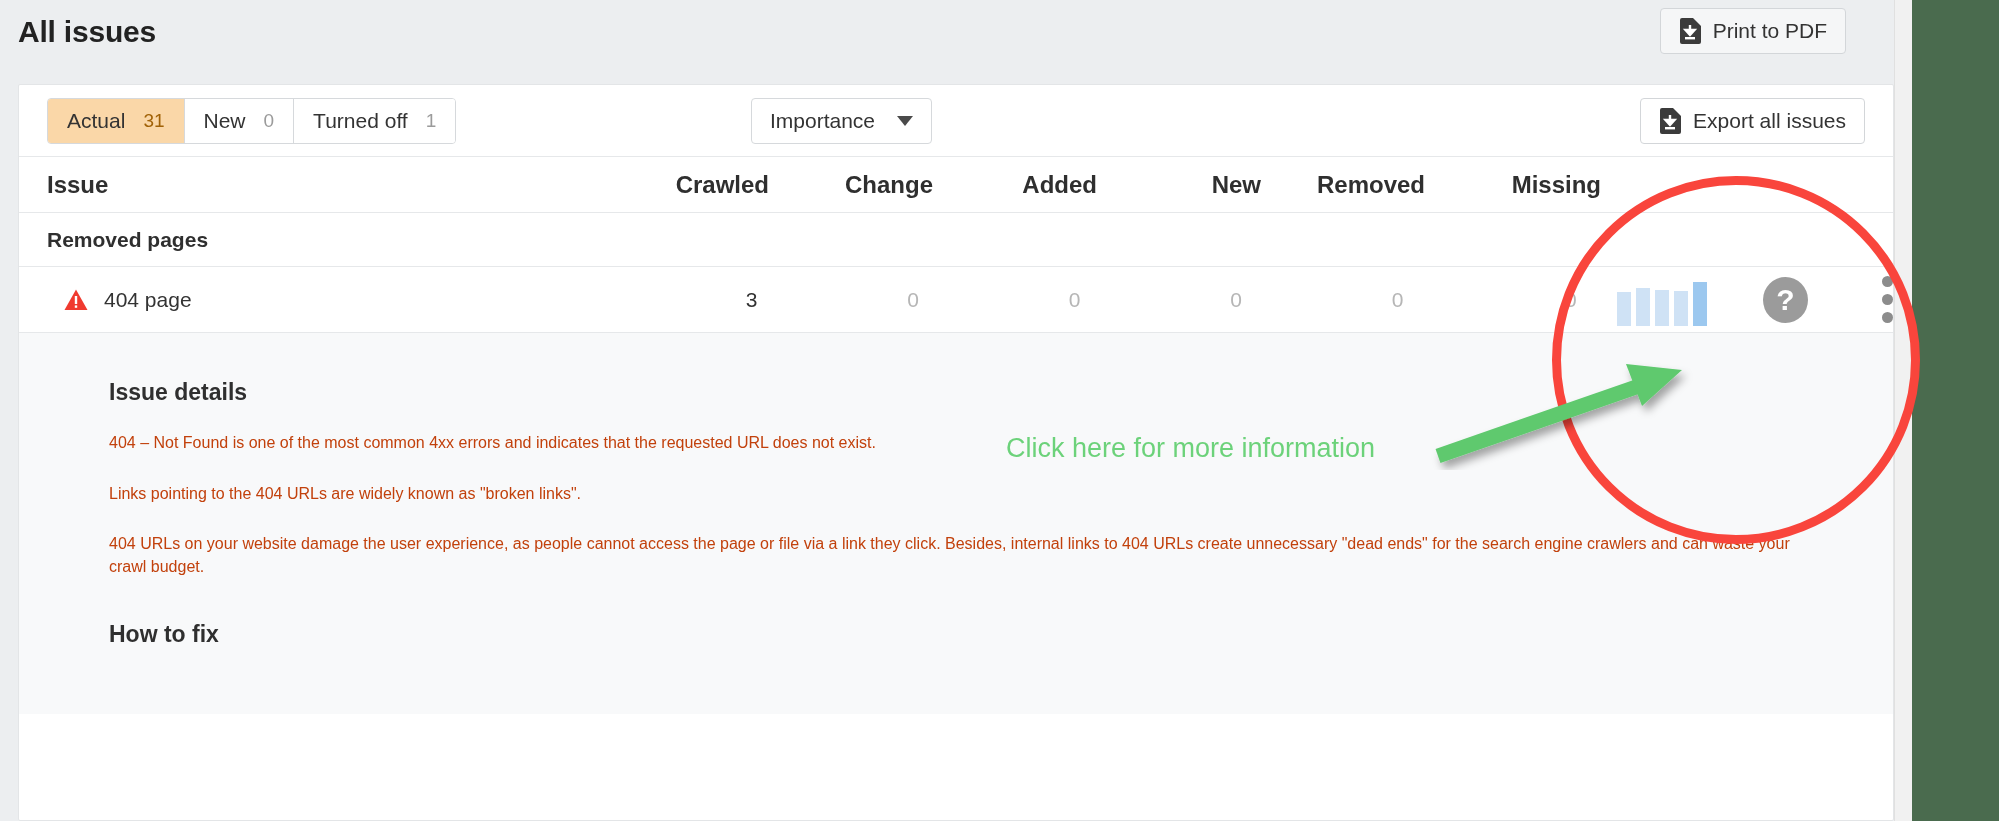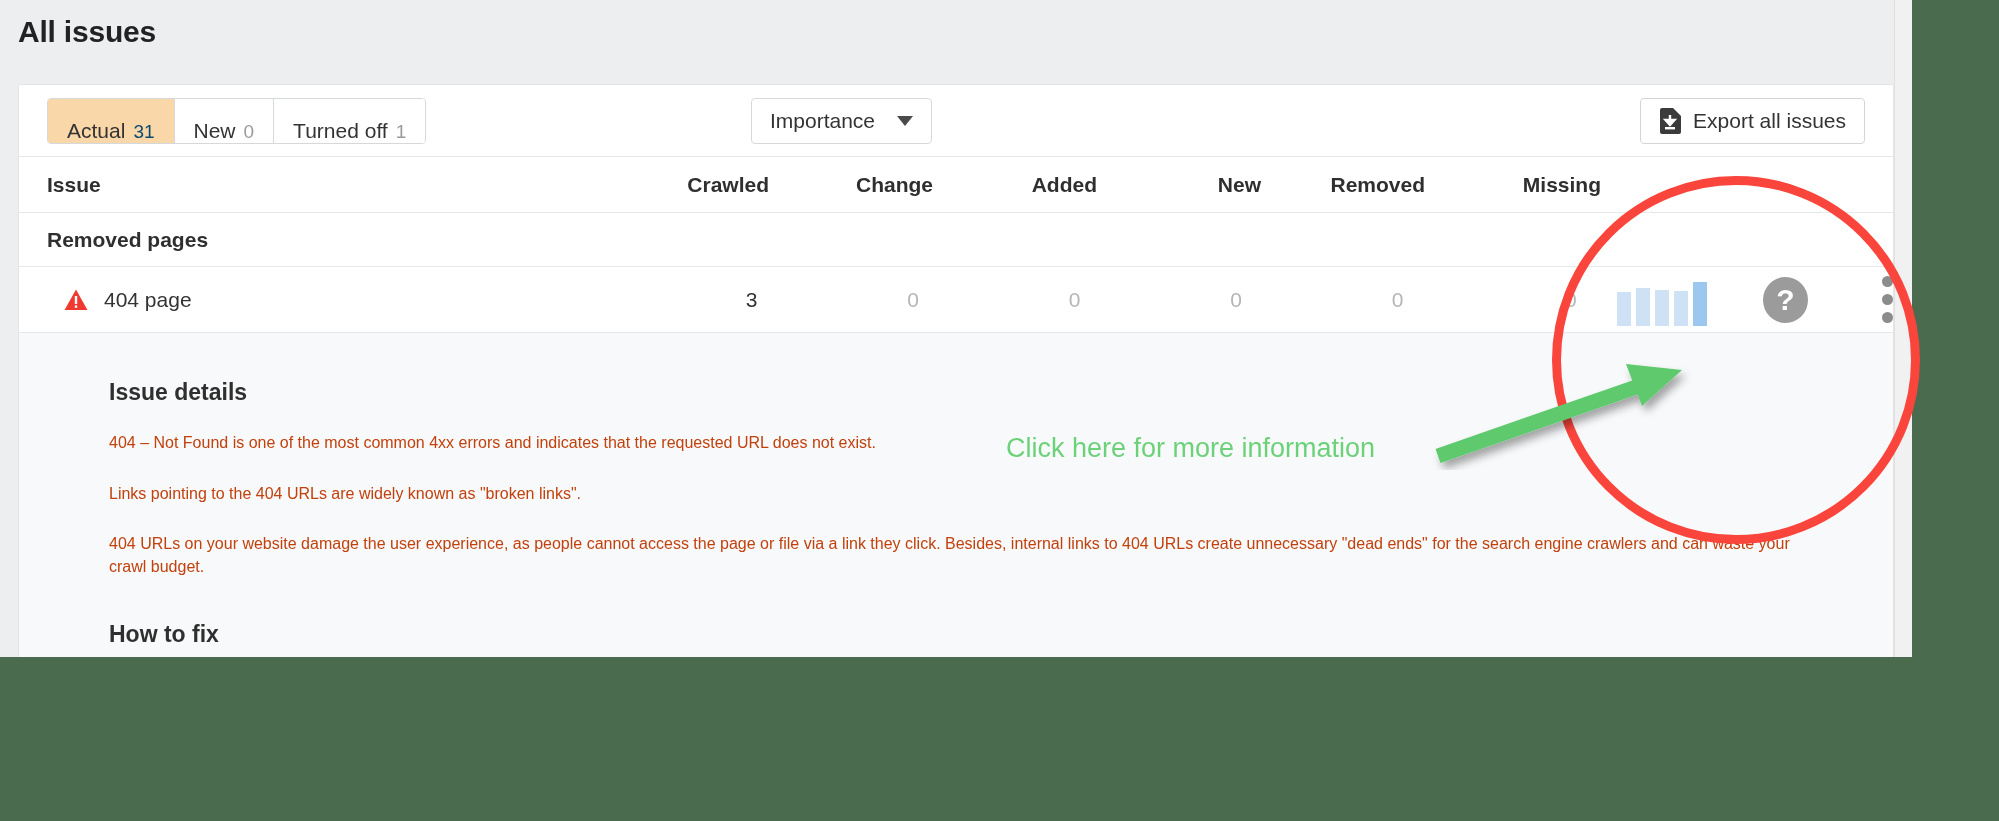--- a/index.html
+++ b/index.html
@@ -10,21 +10,21 @@
     overflow: hidden;
   }
   #screen {
     position: relative;
     width: 1999px; height: 821px;
     background: #4a6b4e;
   }
   
   .page {
     position: absolute; left: 0; top: 0;
-    width: 1912px; height: 657px;
+    width: 1912px; height: 821px;
     background: #eceef0;
     overflow: hidden;
   }
   .scroll-strip {
     position: absolute; right: 0; top: 0;
     width: 18px; height: 821px;
     background: #f1f1f1;
     border-left: 1px solid #e0e0e0;
   }
   .outer-bg {
@@ -68,30 +68,30 @@
     position: relative; height: 72px;
     border-bottom: 1px solid #e6e8ea;
   }
   .tabgroup {
     position: absolute; left: 28px; top: 13px;
     display: flex;
     border: 1px solid #d6d9dc; border-radius: 4px;
     overflow: hidden; height: 46px;
   }
   .tab {
-    display: flex; align-items: flex-end; gap: 8px;
+    display: flex; align-items: center; gap: 18px;
     padding: 0 19px; height: 100%;
     font-size: 21px; color: #333; background: #fff;
     border-right: 1px solid #d6d9dc;
     cursor: pointer; white-space: nowrap;
   }
   .tab:last-child { border-right: none; }
   .tab.active { background: #fad7a8; }
   .tab .count { color: #9b9b9b; font-size: 19px; }
-  .tab.active .count { color: #0c4a6e; }
+  .tab.active .count { color: #a16207; }
 
   .dropdown {
     position: absolute; left: 732px; top: 13px;
     display: flex; align-items: center; gap: 22px;
     height: 46px; padding: 12px 18px;
     border: 1px solid #d6d9dc; border-radius: 4px;
     background: #fff; font-size: 21px; color: #333;
     cursor: pointer;
   }
   .caret {
@@ -105,21 +105,21 @@
   .dl-icon { display: inline-block; width: 22px; height: 26px; }
 
   
   .thead, .grow, .drow {
     position: relative;
     display: flex; align-items: center;
   }
   .thead {
     height: 56px;
     border-bottom: 1px solid #e6e8ea;
-    font-size: 21px; font-weight: bold; color: #2f2f2f;
+    font-size: 24px; font-weight: bold; color: #2f2f2f;
   }
   .grow {
     height: 54px;
     border-bottom: 1px solid #e6e8ea;
     font-size: 21px; font-weight: bold; color: #2f2f2f;
   }
   .drow {
     height: 66px;
     border-bottom: 1px solid #e6e8ea;
     font-size: 21px; color: #333;
@@ -180,20 +180,30 @@
   .anno-arrow { position: absolute; left: 1430px; top: 330px; pointer-events: none; }
 </style>
 </head>
 <body>
 
 <div id="screen">
   <div class="page">
 
     <div class="page-header">
       <div class="page-title">All issues</div>
+      <div class="btn print-btn">
+        <span class="dl-icon">
+          <svg viewBox="0 0 22 26" width="22" height="26">
+            <path d="M3 0h11l8 8v16a2 2 0 0 1-2 2H3a2 2 0 0 1-2-2V2a2 2 0 0 1 2-2z" fill="#3b3b3b"></path>
+            <path d="M11 7v8M11 17l-4.5-5h9L11 17z" stroke="#fff" stroke-width="2.4" fill="#fff"></path>
+            <rect x="6" y="19" width="10" height="2.4" fill="#fff"></rect>
+          </svg>
+        </span>
+        <span>Print to PDF</span>
+      </div>
     </div>
 
     <div class="card">
 
       <div class="toolbar">
         <div class="tabgroup">
           <div class="tab active">
             <span>Actual</span>
             <span class="count">31</span>
           </div>

